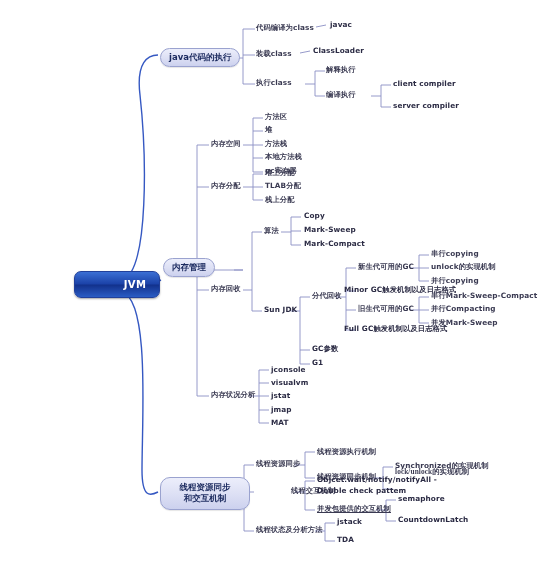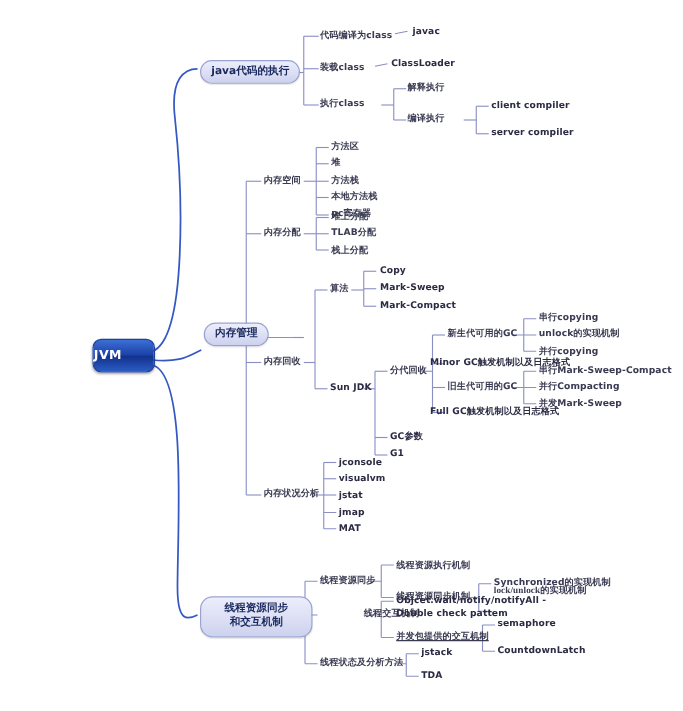--- a/index.html
+++ b/index.html
@@ -14,22 +14,23 @@
   .node{position:absolute;white-space:nowrap;line-height:1.1;}
 
   
   .root{
     left:74px;top:271px;width:48px;height:25px;
     border-radius:7px;
     background:linear-gradient(180deg,#3b6fd4 0%,#1b42a8 48%,#12318c 52%,#2a5cc4 100%);
     border:1px solid #21409a;
     box-shadow:0 1px 2px rgba(0,0,0,.35);
     color:#ffffff;font-size:10px;font-weight:bold;
-    display:flex;align-items:center;justify-content:flex-start;
+    display:flex;align-items:center;justify-content:center;
     letter-spacing:.4px;
+    padding-left:36px;
   }
 
   
   .cap{
     background:linear-gradient(180deg,#eceefb 0%,#dcdff4 55%,#ccd1ee 100%);
     border:1px solid #9aa2cf;
     border-radius:10px;
     color:#1b2a5e;font-size:8.5px;font-weight:bold;
     padding:4px 8px;
     text-align:center;

